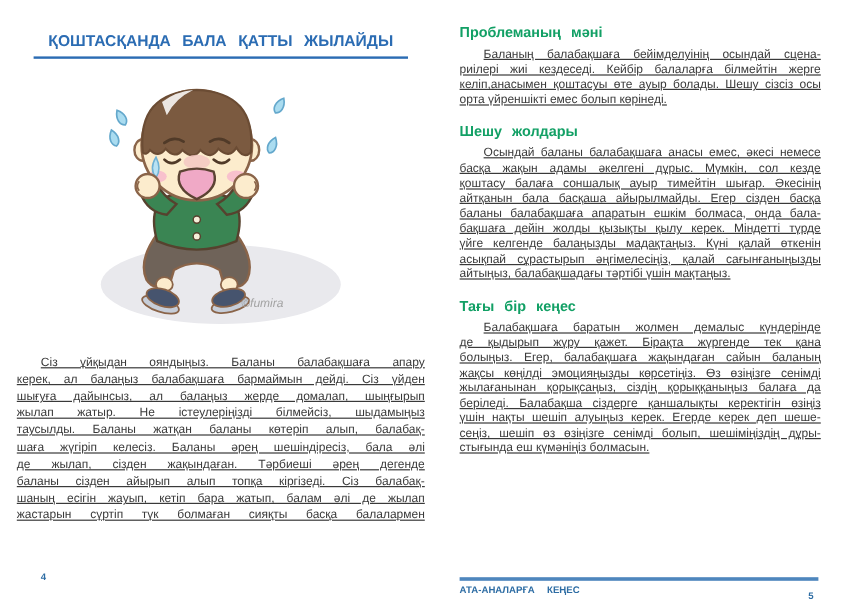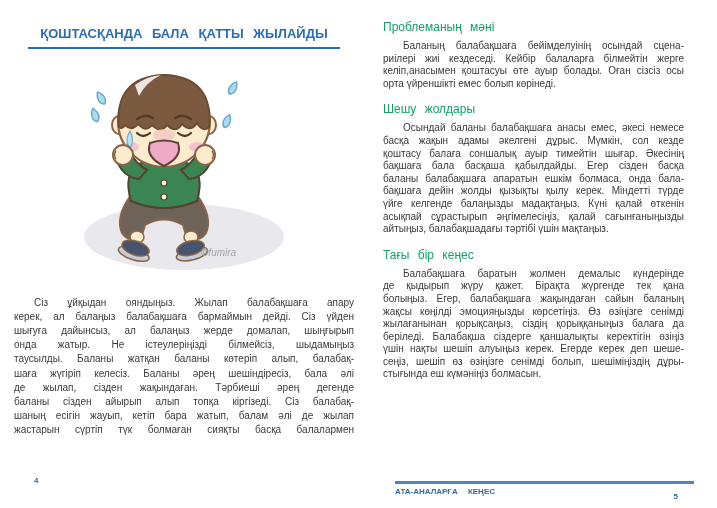--- a/index.html
+++ b/index.html
@@ -9,34 +9,34 @@
   }
   
   .col-left{position:absolute;left:14px;top:26px;width:340px;height:470px;}
   .title{
     margin:0 14px;padding-bottom:5px;border-bottom:2px solid #2b6cb3;
     font-size:13px;font-weight:bold;line-height:1.2;color:#2b6cb3;
     text-align:center;word-spacing:6px;white-space:nowrap;
   }
   figure{margin:18px auto 0;width:210px;height:205px;padding:0;}
   .lines{font-size:10px;line-height:14.2px;}
-  .line{text-align:justify;text-align-last:justify;}
+  .line{text-align:justify;text-align-last:justify;text-decoration:underline;}
   .lines .line:first-child{text-indent:20px;}
   .col-left .lines{margin-top:24px;}
   .pagenum{position:absolute;font-size:8px;font-weight:bold;color:#2e6da4;}
   .pagenum-left{left:20px;top:450px;}
   
   .col-right{position:absolute;left:383px;top:20px;width:301px;height:488px;}
   .col-right h2{
-    margin:12px 0 6px;font-size:12px;font-weight:normal;color:#12a065;word-spacing:5px;
+    margin:12px 0 6px;font-size:12px;font-weight:bold;color:#12a065;word-spacing:5px;
   }
   .col-right section:first-child h2{margin-top:0;}
   .col-right .lines{font-size:10px;line-height:12.6px;}
   .col-right .lines .line:last-child{text-align-last:left;}
-  .footer{position:absolute;left:12px;top:461px;width:299px;}
+  .footer{position:absolute;left:0;top:461px;width:299px;}
   .rule{height:3px;background:#4e86bd;}
   .footer-text{margin-top:3px;font-size:8px;font-weight:bold;color:#2e6da4;word-spacing:8px;}
   .pagenum-right{left:auto;right:6px;top:472px;}
 </style>
 </head>
 <body>
 
 <div class="sheet">
 
   <div class="col-left">
@@ -117,54 +117,54 @@
           <path d="M0,-7 C5,-1 4,5 0,7 C-4,5 -5,-1 0,-7 Z" transform="translate(16,48) rotate(-18)"></path>
           <path d="M0,-7 C5,-1 4,5 0,7 C-4,5 -5,-1 0,-7 Z" transform="translate(154,21) rotate(30)"></path>
           <path d="M0,-7 C5,-1 4,5 0,7 C-4,5 -5,-1 0,-7 Z" transform="translate(148,54) rotate(22)"></path>
         </g>
 
         <text x="122" y="189" font-size="10" font-style="italic" fill="#a3a3a3">©fumira</text>
       </svg>
     </figure>
 
     <div class="lines">
-        <div class="line">Сіз ұйқыдан ояндыңыз. Жылап балабақшаға апару</div>
+        <div class="line">Сіз ұйқыдан ояндыңыз. Баланы балабақшаға апару</div>
         <div class="line">керек, ал балаңыз балабақшаға бармаймын дейді. Сіз үйден</div>
         <div class="line">шығуға дайынсыз, ал балаңыз жерде домалап, шыңғырып</div>
-        <div class="line">онда жатыр. Не істеулеріңізді білмейсіз, шыдамыңыз</div>
+        <div class="line">жылап жатыр. Не істеулеріңізді білмейсіз, шыдамыңыз</div>
         <div class="line">таусылды. Баланы жатқан баланы көтеріп алып, балабақ-</div>
         <div class="line">шаға жүгіріп келесіз. Баланы әрең шешіндіресіз, бала әлі</div>
         <div class="line">де жылап, сізден жақындаған. Тәрбиеші әрең дегенде</div>
         <div class="line">баланы сізден айырып алып топқа кіргізеді. Сіз балабақ-</div>
         <div class="line">шаның есігін жауып, кетіп бара жатып, балам әлі де жылап</div>
         <div class="line">жастарын сүртіп түк болмаған сияқты басқа балалармен</div>
       </div>
 
     <div class="pagenum pagenum-left">4</div>
   </div>
 
   <div class="col-right">
 
     <section>
       <h2>Проблеманың мәні</h2>
       <div class="lines">
           <div class="line">Баланың балабақшаға бейімделуінің осындай сцена-</div>
           <div class="line">риілері жиі кездеседі. Кейбір балаларға білмейтін жерге</div>
-          <div class="line">келіп,анасымен қоштасуы өте ауыр болады. Оған сізсіз осы</div>
+          <div class="line">келіп,анасымен қоштасуы өте ауыр болады. Шешу сізсіз осы</div>
           <div class="line">орта үйреншікті емес болып көрінеді.</div>
         </div>
     </section>
 
     <section>
       <h2>Шешу жолдары</h2>
       <div class="lines">
           <div class="line">Осындай баланы балабақшаға анасы емес, әкесі немесе</div>
           <div class="line">басқа жақын адамы әкелгені дұрыс. Мүмкін, сол кезде</div>
           <div class="line">қоштасу балаға соншалық ауыр тимейтін шығар. Әкесінің</div>
-          <div class="line">бақшаға бала басқаша қабылдайды. Егер сізден басқа</div>
+          <div class="line">айтқанын бала басқаша айырылмайды. Егер сізден басқа</div>
           <div class="line">баланы балабақшаға апаратын ешкім болмаса, онда бала-</div>
           <div class="line">бақшаға дейін жолды қызықты қылу керек. Міндетті түрде</div>
           <div class="line">үйге келгенде балаңызды мадақтаңыз. Күні қалай өткенін</div>
           <div class="line">асықпай сұрастырып әңгімелесіңіз, қалай сағынғаныңызды</div>
           <div class="line">айтыңыз, балабақшадағы тәртібі үшін мақтаңыз.</div>
         </div>
     </section>
 
     <section>
       <h2>Тағы бір кеңес</h2>

